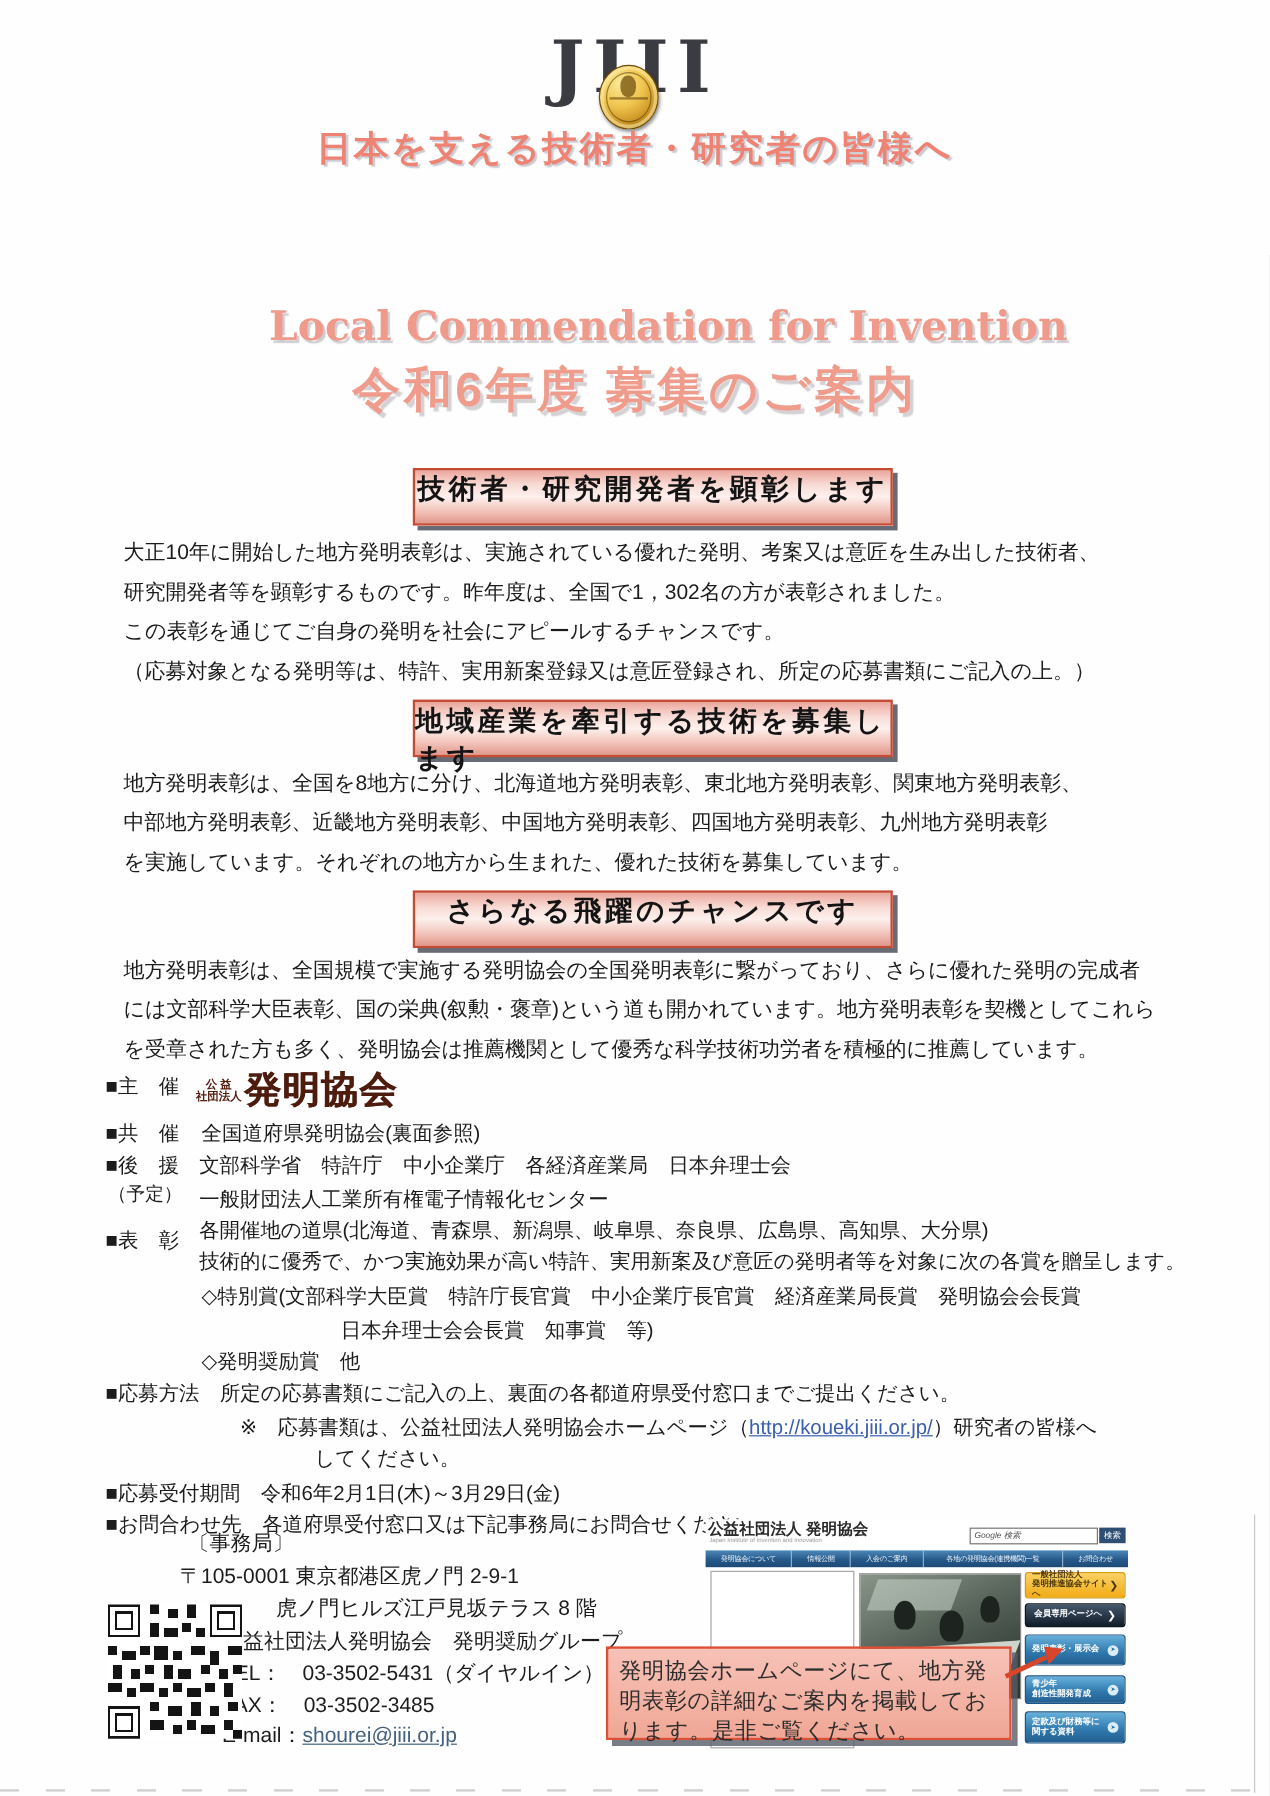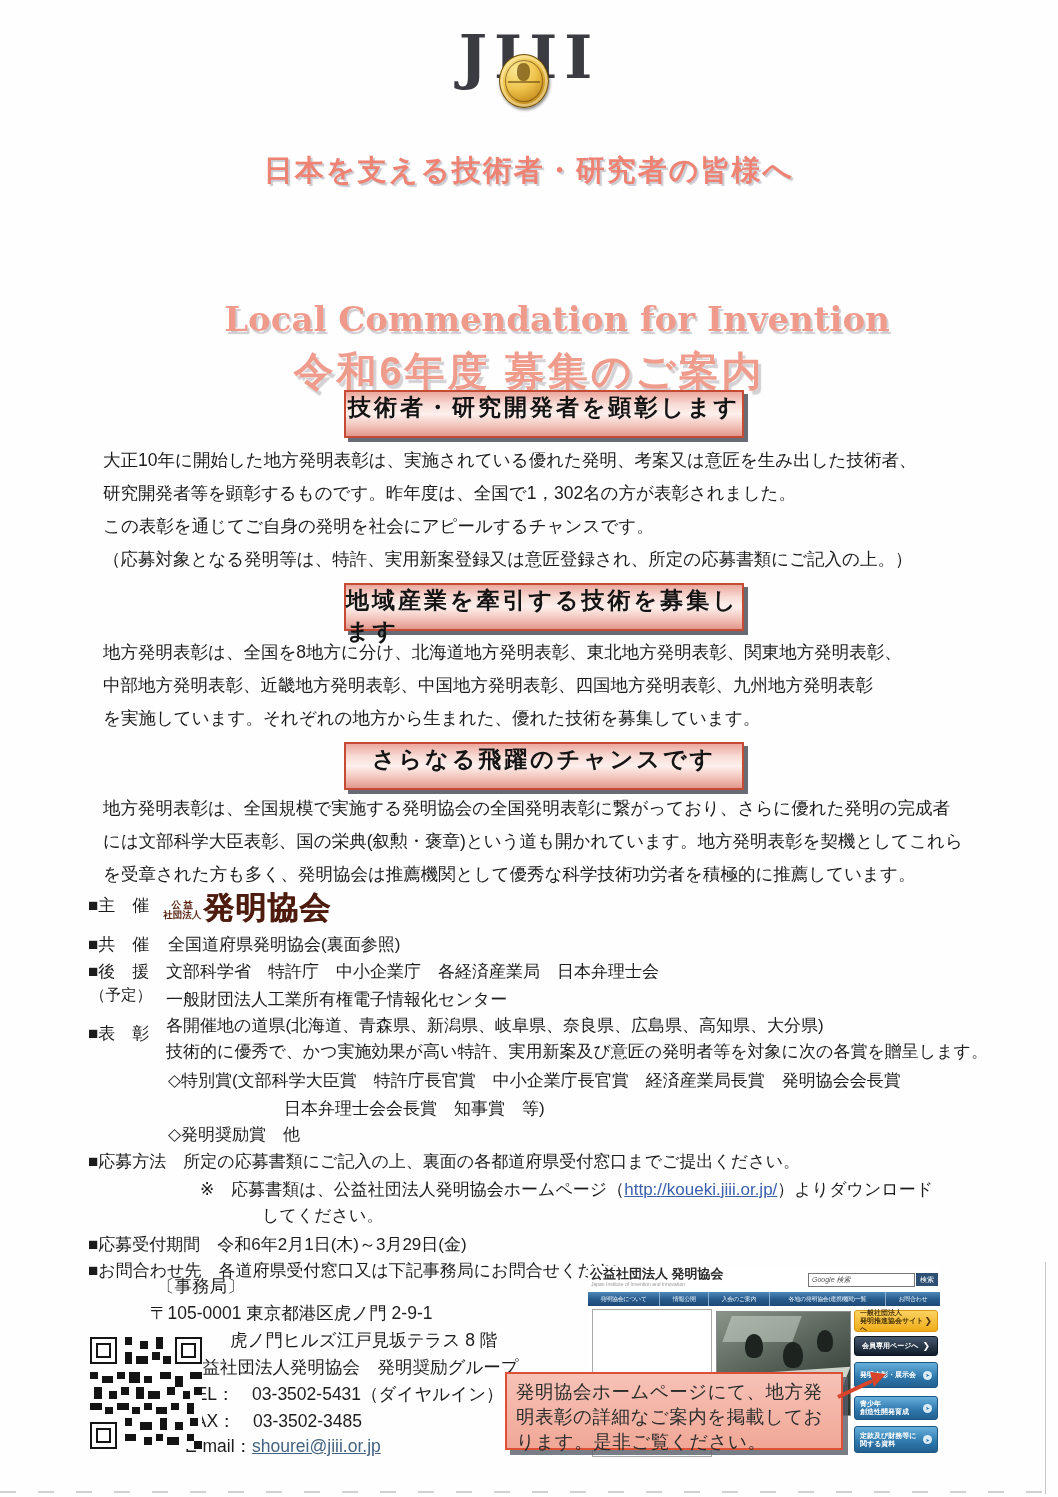--- a/index.html
+++ b/index.html
@@ -1,18 +1,18 @@
 <!DOCTYPE html>
 <html><head>
 <meta charset="utf-8">
 <style>
   html,body{margin:0;padding:0;background:#e8e8e8;}
   .page{position:relative;width:1058px;height:1497px;margin:0 auto;background:#fefefe;overflow:hidden;
         font-family:"Liberation Sans","DejaVu Sans",sans-serif;color:#1c1c1c;}
-  .nowrap{white-space:nowrap;margin-top:47px;}
+  .nowrap{white-space:nowrap;}
 
   
   .jiii-logo{position:absolute;top:22px;left:0;width:100%;height:84px;text-align:center;}
   .jiii-letters{font-family:"DejaVu Serif","Liberation Serif",serif;font-size:60px;font-weight:bold;
                 color:#3b3b42;letter-spacing:7px;}
   .jiii-medal{position:absolute;left:50%;top:32px;margin-left:-30px;width:48px;height:52px;border-radius:50%;
               background:radial-gradient(circle at 35% 28%,#fbe896 0%,#efc44d 40%,#c89020 70%,#8a5f0c 100%);
               border:1px solid #6e4c08;box-shadow:1px 2px 3px rgba(0,0,0,.45), inset 0 0 0 3px rgba(255,240,180,.55);}
   .medal-ring{position:absolute;left:5px;top:5px;width:36px;height:40px;border-radius:50%;border:1px solid rgba(90,60,5,.6);}
   .medal-core{position:absolute;left:17px;top:8px;width:13px;height:18px;border-radius:45%;background:#7a5a14;opacity:.8;}
@@ -177,21 +177,21 @@
     <div class="d-line" style="top:121px;left:78px;">各開催地の道県(北海道、青森県、新潟県、岐阜県、奈良県、広島県、高知県、大分県)</div>
 
     <div class="d-line" style="top:129px;left:0;">■表　彰</div>
     <div class="d-line" style="top:147px;left:78px;">技術的に優秀で、かつ実施効果が高い特許、実用新案及び意匠の発明者等を対象に次の各賞を贈呈します。</div>
     <div class="d-line" style="top:176px;left:80px;">◇特別賞(文部科学大臣賞　特許庁長官賞　中小企業庁長官賞　経済産業局長賞　発明協会会長賞</div>
     <div class="d-line" style="top:204px;left:196px;">日本弁理士会会長賞　知事賞　等)</div>
     <div class="d-line" style="top:230px;left:80px;">◇発明奨励賞　他</div>
 
     <div class="d-line" style="top:257px;left:0;">■応募方法　所定の応募書類にご記入の上、裏面の各都道府県受付窓口までご提出ください。</div>
     <div class="d-line" style="top:285px;left:112px;">
-      <span>※　応募書類は、公益社団法人発明協会ホームページ（</span><span class="url-link">http://koueki.jiii.or.jp/</span><span>）よりダウンロード</span>
+      <span>※　応募書類は、公益社団法人発明協会ホームページ（</span><span class="url-link">http://koueki.jiii.or.jp/</span><span>）研究者の皆様へ</span>
     </div>
     <div class="d-line" style="top:311px;left:174px;">してください。</div>
 
     <div class="d-line" style="top:340px;left:0;">■応募受付期間　令和6年2月1日(木)～3月29日(金)</div>
     <div class="d-line" style="top:366px;left:0;">■お問合わせ先　各道府県受付窓口又は下記事務局にお問合せください。</div>
   </div>
 
   <div class="office-line" style="left:157px;top:1274px;">〔事務局〕</div>
   <div class="office-line" style="left:150px;top:1301px;">〒105-0001 東京都港区虎ノ門 2-9-1</div>
   <div class="office-line" style="left:230px;top:1328px;">虎ノ門ヒルズ江戸見坂テラス 8 階</div>

